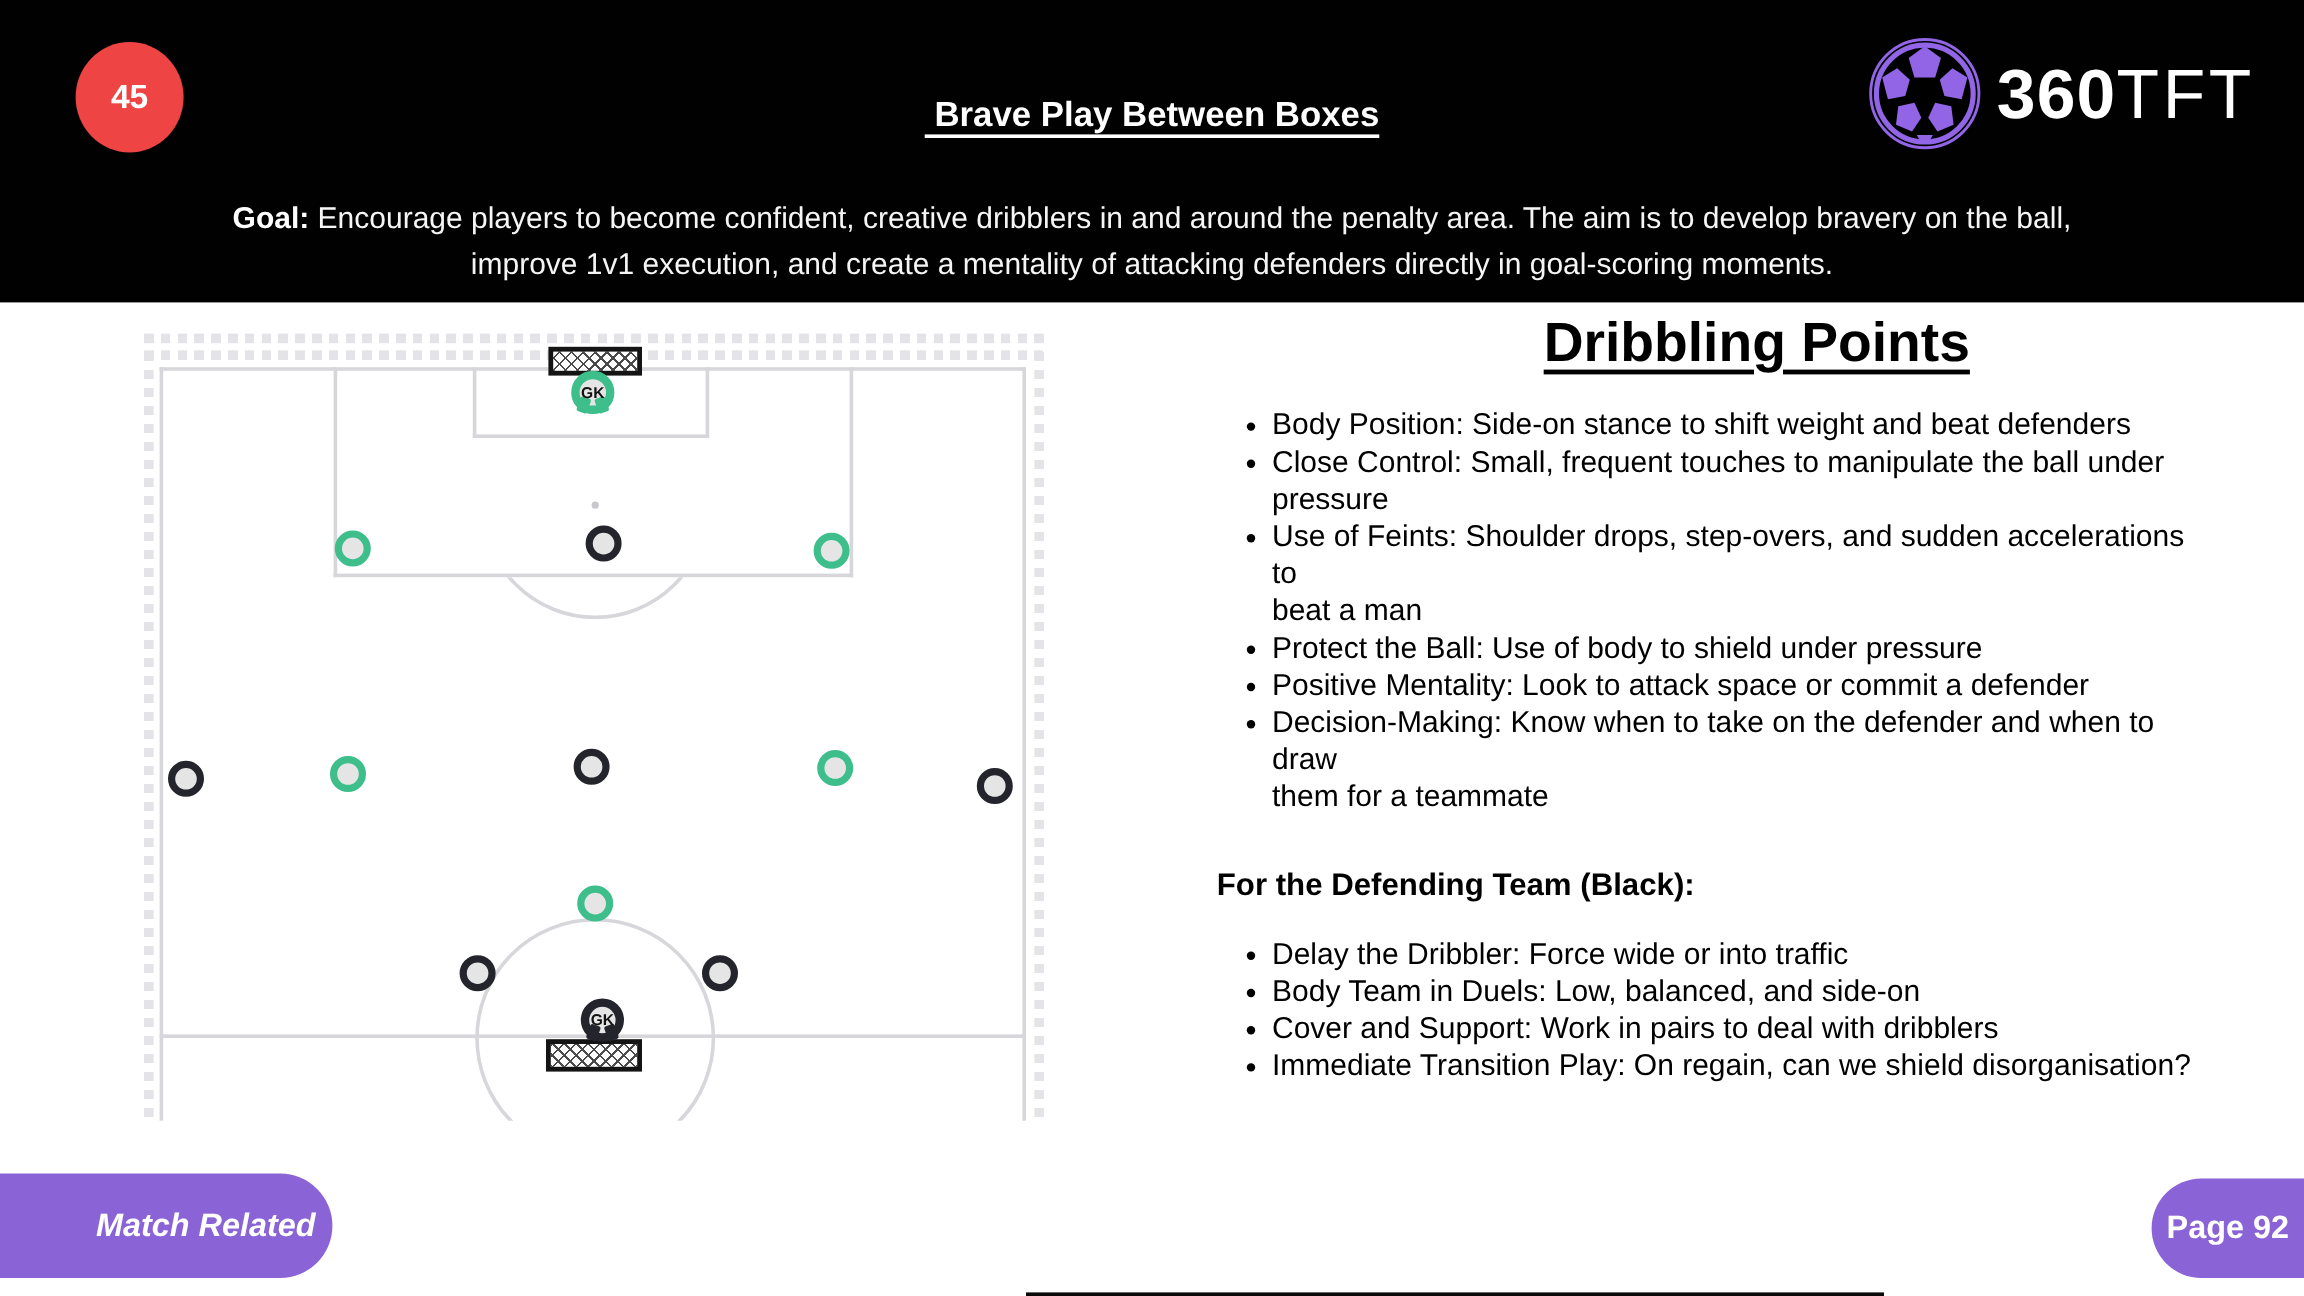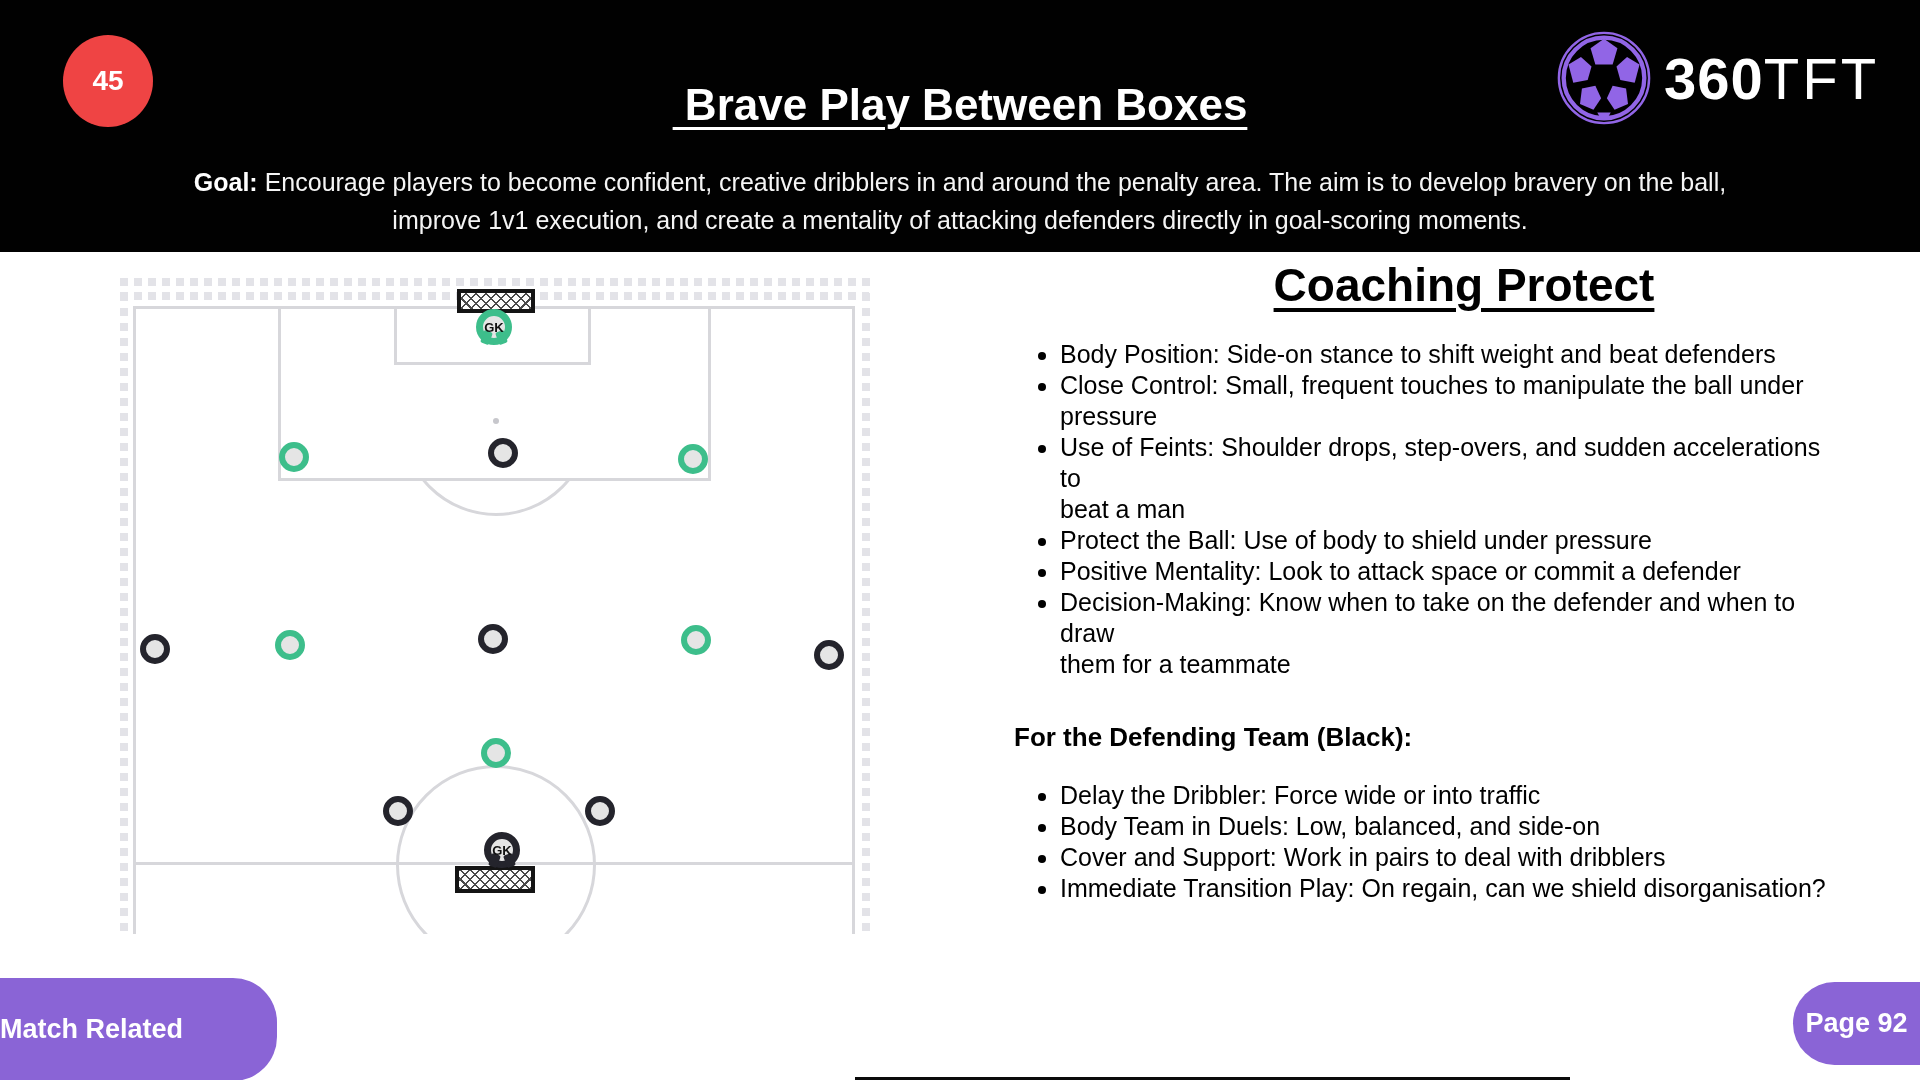--- a/index.html
+++ b/index.html
@@ -5,21 +5,21 @@
   * { margin:0; padding:0; box-sizing:border-box; }
   html,body { width:1920px; height:1080px; overflow:hidden; background:#ffffff;
               font-family:"Liberation Sans", sans-serif; }
 
   
   .header { position:absolute; left:0; top:0; width:1920px; height:252px; background:#010101; }
   .badge { position:absolute; left:63px; top:35px; width:90px; height:92px; border-radius:50%;
            background:#ef4444; display:flex; align-items:center; justify-content:center;
            color:#fff; font-size:28px; font-weight:bold; }
   .title { position:absolute; left:0; top:80px; width:1920px; text-align:center;
-           color:#fff; font-size:44px; font-weight:bold;
+           color:#fff; font-size:29px; font-weight:bold;
            text-decoration:underline; text-decoration-thickness:3px; text-underline-offset:7px; }
   .goal-text { position:absolute; left:0; top:163px; width:1920px; text-align:center;
                color:#f5f5f5; font-size:25px; line-height:38px; white-space:pre-line; }
   .goal-text b { color:#fff; }
 
   .logo { position:absolute; left:1556px; top:28px; height:100px; display:flex; align-items:center; }
   .logo svg { width:96px; height:96px; }
   .logo-text { color:#fff; font-size:58px; margin-left:12px; letter-spacing:1px; }
   .logo-text .b { font-weight:800; }
   .logo-text .l { font-weight:400; letter-spacing:3px; }
@@ -62,22 +62,22 @@
   .coaching-heading { font-size:46px; font-weight:bold; color:#000; text-align:center;
                       text-decoration:underline; text-decoration-thickness:4px; text-underline-offset:7px; }
   .coach-section-title { margin-top:42px; font-size:26px; font-weight:bold; color:#000; }
   .coach-list { margin-top:27px; margin-left:22px; padding-left:24px; width:790px;
                 font-size:25px; line-height:31px; color:#000; }
   .coach-list li { white-space:pre-line; }
 
   
   .pill { position:absolute; background:#8a64d6; color:#fff; font-weight:bold; font-size:27px;
           display:flex; align-items:center; }
-  .pill-left  { left:0; top:978px; width:277px; height:103px; border-radius:0 44px 44px 0;
-                padding-right:14px; }
+  .pill-left  { left:0; top:978px; width:277px; height:87px; border-radius:0 44px 44px 0;
+                justify-content:flex-end; padding-right:14px;font-style:italic; }
   .pill-right { right:0; top:982px; width:127px; height:83px; border-radius:42px 0 0 42px;
                 justify-content:center; }
   .bottom-line { position:absolute; left:855px; top:1077px; width:715px; height:3px; background:#0a0a0a; }
 </style>
 </head>
 <body>
 
 <div class="header">
   <div class="badge">
     <span>45</span>
@@ -137,21 +137,21 @@
       <div class="player" style="height: 30px; width: 30px; border: 6px solid rgb(36, 36, 44); left: 475px; top: 526px;"></div>
       <div class="player" style="height: 36px; width: 36px; border: 7px solid rgb(36, 36, 44); left: 374px; top: 562px;">
         <div class="leg l" style="background: rgb(36, 36, 44);"></div>
         <div class="leg r" style="background: rgb(36, 36, 44);"></div>
         <span class="gk-label">GK</span>
       </div>
     </div>
 </div>
 
 <div class="coaching">
-  <div class="coaching-heading">Coaching Protect</div>
+  <div class="coaching-heading">Dribbling Points</div>
   <div id="coach-sections">
       <ul class="coach-list">
         <li>Body Position: Side-on stance to shift weight and beat defenders</li>
         <li>Close Control: Small, frequent touches to manipulate the ball under
 pressure</li>
         <li>Use of Feints: Shoulder drops, step-overs, and sudden accelerations to
 beat a man</li>
         <li>Protect the Ball: Use of body to shield under pressure</li>
         <li>Positive Mentality: Look to attack space or commit a defender</li>
         <li>Decision-Making: Know when to take on the defender and when to draw

